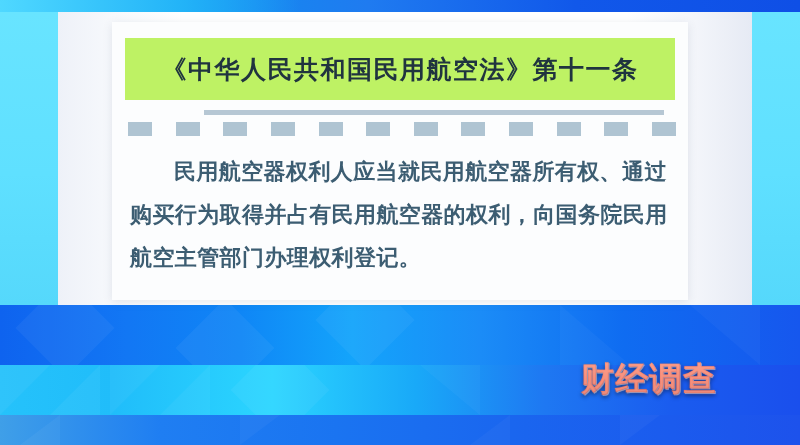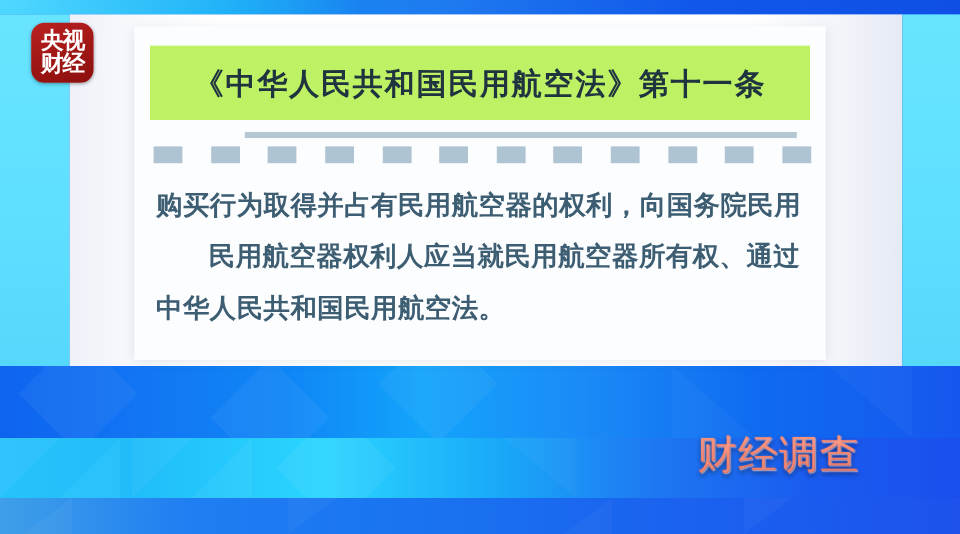--- a/index.html
+++ b/index.html
@@ -93,21 +93,21 @@
     font-family:"DejaVu Sans","Liberation Sans",sans-serif;
   }
   .body-text .indent{display:inline-block;width:44px;}
 
   
   .badge{
     position:absolute;left:556px;top:358px;width:186px;height:42px;
     display:flex;align-items:center;justify-content:center;
   }
   .badge-text{
-    font-size:33px;font-weight:normal;letter-spacing:1px;
+    font-size:33px;font-weight:bold;letter-spacing:1px;
     font-family:"DejaVu Sans","Liberation Sans",sans-serif;
     color:#e23324;
     background:linear-gradient(180deg,#f4634a 0%,#e02b1c 48%,#a4120c 100%);
     -webkit-background-clip:text;background-clip:text;
     -webkit-text-fill-color:transparent;
     text-shadow:0 0 1px rgba(255,190,170,.7);
     filter:drop-shadow(1px 1px 0 rgba(255,205,190,.55)) drop-shadow(0 2px 2px rgba(0,0,0,.45));
   }
 </style>
 </head>
@@ -139,24 +139,20 @@
     <div class="motif tri" style="left:420px;top:0;border-width:0 60px 50px 0;border-color:transparent rgba(255,255,255,.10) transparent transparent;"></div>
   </div>
 
   <div class="band band3">
     <div class="motif tri" style="left:20px;top:0;border-width:0 0 30px 40px;border-color:transparent transparent rgba(255,255,255,.14) transparent;"></div>
     <div class="motif tri" style="left:240px;top:0;border-width:30px 40px 0 0;border-color:rgba(255,255,255,.12) transparent transparent transparent;"></div>
     <div class="motif tri" style="left:470px;top:0;border-width:0 0 30px 40px;border-color:transparent transparent rgba(255,255,255,.10) transparent;"></div>
     <div class="motif tri" style="left:620px;top:0;border-width:30px 40px 0 0;border-color:rgba(255,255,255,.10) transparent transparent transparent;"></div>
   </div>
 
-  <div class="logo">
-    <span class="l1">央视</span>
-    <span class="l2">财经</span>
-  </div>
 
   <div class="card"></div>
 
   <div class="title-bar">
     <div class="title-text">《中华人民共和国民用航空法》第十一条</div>
   </div>
 
   <div class="thin-bar"></div>
 
   <div class="dash-row">
@@ -168,22 +164,22 @@
     <div class="dash"></div>
     <div class="dash"></div>
     <div class="dash"></div>
     <div class="dash"></div>
     <div class="dash"></div>
     <div class="dash"></div>
     <div class="dash"></div>
   </div>
 
   <div class="body-text">
+    <div><span class="indent"></span><span>民用航空器权利人应当就民用航空器所有权、通过</span></div>
     <div>购买行为取得并占有民用航空器的权利，向国务院民用</div>
-    <div><span class="indent"></span><span>民用航空器权利人应当就民用航空器所有权、通过</span></div>
-    <div>中华人民共和国民用航空法。</div>
+    <div>航空主管部门办理权利登记。</div>
   </div>
 
   <div class="badge">
     <div class="badge-text">财经调查</div>
   </div>
 
 </div>
 
 </body></html>

